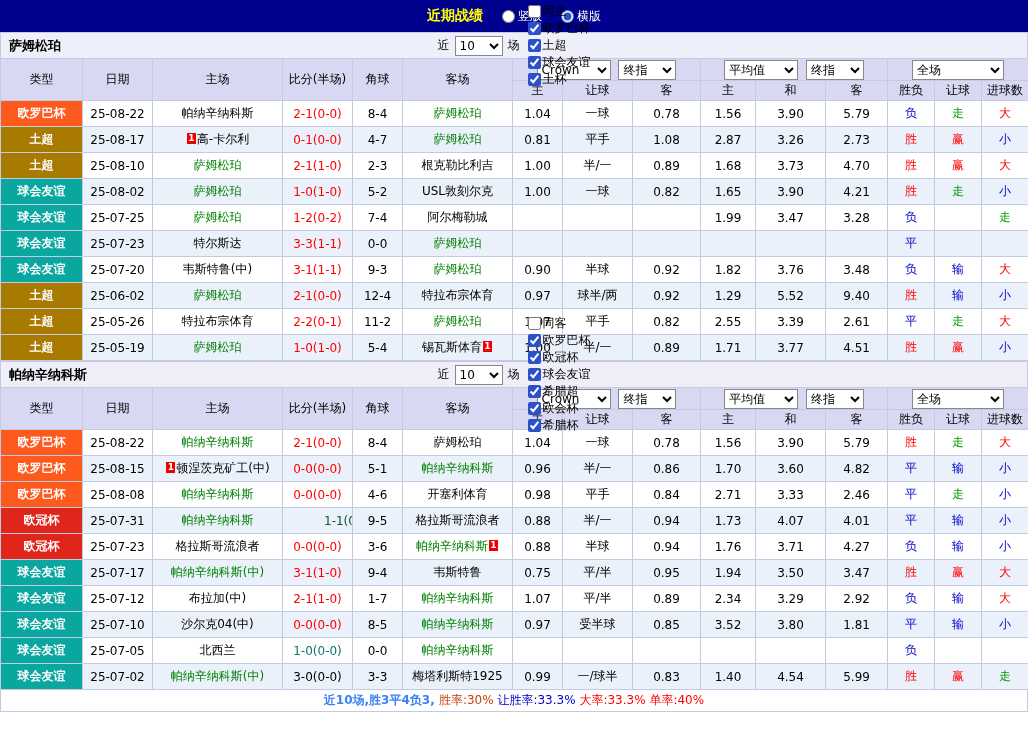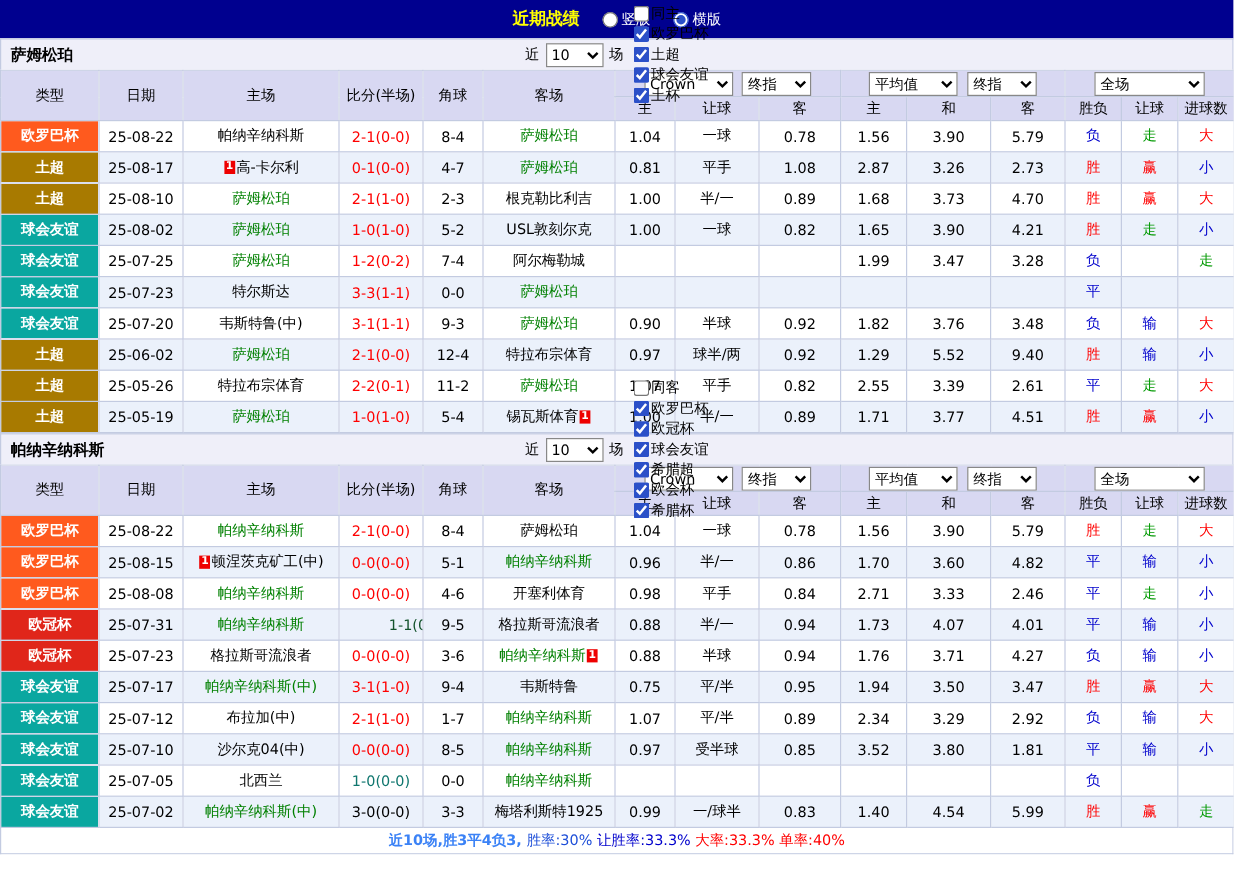--- a/index.html
+++ b/index.html
@@ -577,15 +577,15 @@
             <td>0.83</td>
             <td>1.40</td>
             <td>4.54</td>
             <td>5.99</td>
             <td style="color: rgb(255, 0, 0);">胜</td>
             <td style="color: rgb(255, 0, 0);">赢</td>
             <td style="color: rgb(0, 153, 0);">走</td>
           </tr>
         </tbody>
     </table>
-    <div class="summary"><span style="color: #3b82f6; font-weight: bold;">近10场,胜3平4负3, </span><span style="color: #1d4ed8; margin-top: 36px;">胜率:30% </span><span style="color: rgb(0, 0, 204);">让胜率:33.3% </span><span style="color: rgb(255, 0, 0);">大率:33.3% </span><span style="color: rgb(255, 0, 0);">单率:40%</span></div>
+    <div class="summary"><span style="color: #3b82f6; font-weight: bold;">近10场,胜3平4负3, </span><span style="color: #c2410c; margin-top: 36px;">胜率:30% </span><span style="color: rgb(0, 0, 204);">让胜率:33.3% </span><span style="color: rgb(255, 0, 0);">大率:33.3% </span><span style="color: rgb(255, 0, 0);">单率:40%</span></div>
   </div>
 </div>
 
 </body></html>

